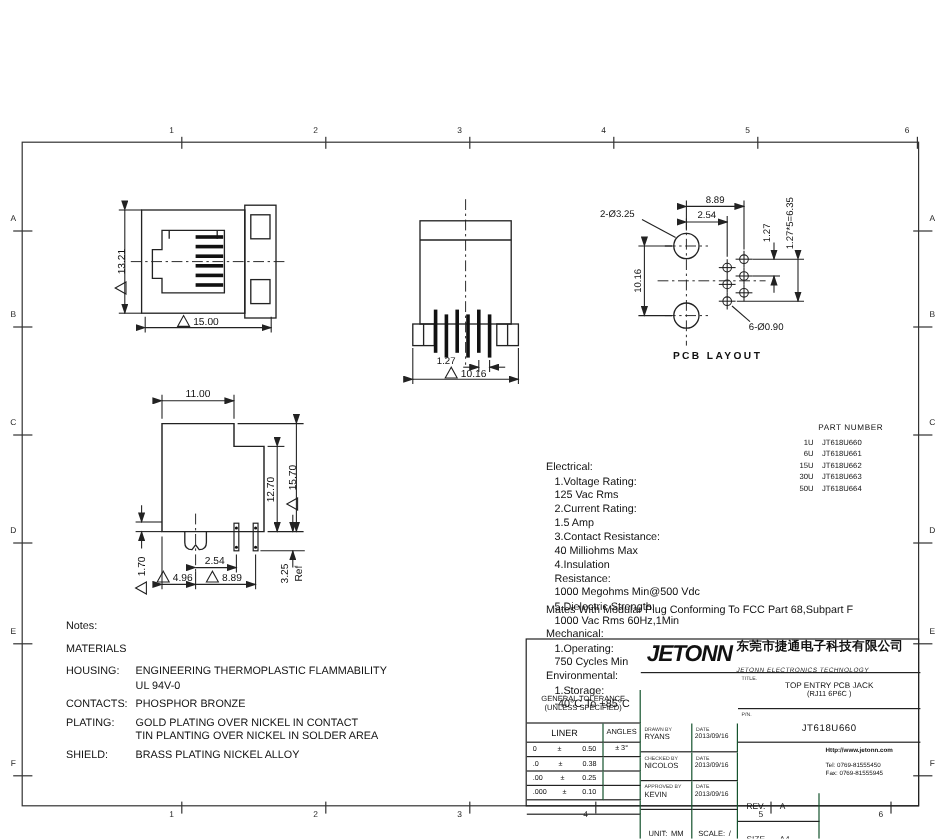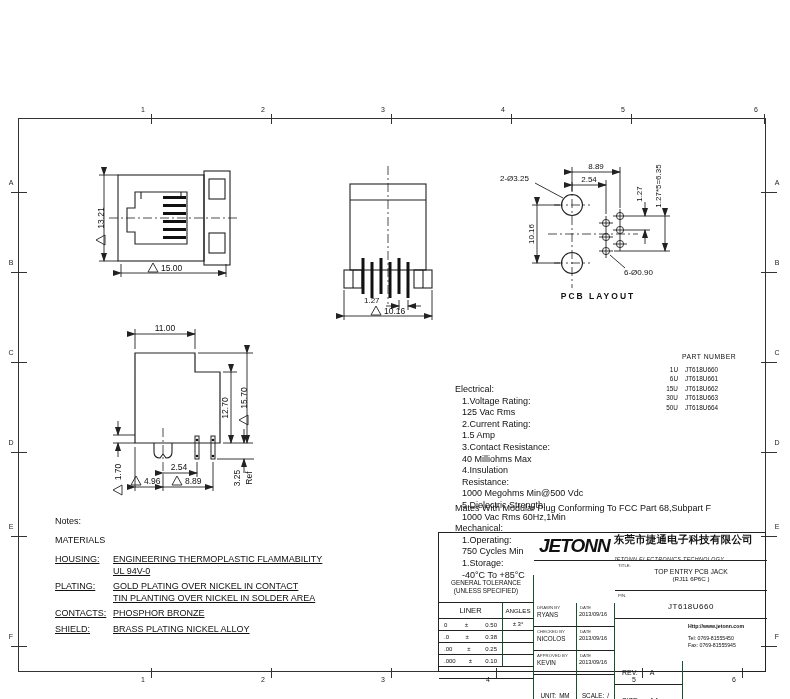--- a/index.html
+++ b/index.html
@@ -35,21 +35,21 @@
   .specs{position:absolute;left:447px;top:384px;width:268px;font-size:9px;line-height:11.6px;}
   .spec-h{padding-left:8px;}
   .spec-r{display:flex;padding-left:15px;flex-direction:column;}
   .spec-r .sl{width:93px;flex:none;}
   .spec-foot{position:absolute;left:455px;top:503px;width:310px;font-size:9px;}
 
   
   .notes{position:absolute;left:55px;top:516px;width:345px;font-size:9px;line-height:11.5px;}
   .notes .nt{margin-bottom:7px;}
   .notes .nm{margin-bottom:8px;}
-  .note-row{display:flex;margin-bottom:4px;text-decoration:underline;}
+  .note-row{display:flex;margin-bottom:4px;}
   .note-row .nl{width:58px;flex:none;}
 
   
   .tb{position:absolute;left:438px;top:532px;width:328px;height:140px;border:1.2px solid #222;box-sizing:border-box;}
   .tb .c{position:absolute;box-sizing:border-box;}
   .bR{border-right:1px solid #14532d;margin-top:42px;}
   .bB{border-bottom:1px solid #222;}
   .tol-h{left:0;top:0;width:95px;height:28px;text-align:center;font-size:6.3px;line-height:1.3;padding-top:4px;}
   .lin-h{left:0;top:28px;width:64px;height:16px;text-align:center;font-size:7.5px;line-height:15px;}
   .ang-h{left:64px;top:28px;width:31px;height:16px;text-align:center;font-size:6.2px;line-height:15px;}
@@ -368,43 +368,44 @@
       </div>
     <div class="spec-r">
         <span class="sl">5.Dielectric Strength:</span>
         <span class="sv">1000 Vac Rms 60Hz,1Min</span>
       </div>
     <div class="spec-h">Mechanical:</div>
     <div class="spec-r">
         <span class="sl">1.Operating:</span>
         <span class="sv">750 Cycles Min</span>
       </div>
+    <div class="spec-h">Environmental:</div>
     <div class="spec-r">
         <span class="sl">1.Storage:</span>
         <span class="sv">-40°C To +85°C</span>
       </div>
   </div>
   <div class="spec-foot">Mates With Modular Plug Conforming To FCC Part 68,Subpart F</div>
 
   <div class="notes">
     <div class="nt">Notes:</div>
     <div class="nm">MATERIALS</div>
     <div class="note-row">
       <span class="nl">HOUSING:</span>
       <span class="nv"><span>ENGINEERING THERMOPLASTIC FLAMMABILITY</span><br>
         <span>UL 94V-0</span></span>
     </div>
     <div class="note-row">
+      <span class="nl">CONTACTS:</span>
+      <span class="nv">PHOSPHOR BRONZE</span>
+    </div>
+    <div class="note-row">
       <span class="nl">PLATING:</span>
       <span class="nv"><span>GOLD PLATING OVER NICKEL IN CONTACT</span><br>
         <span>TIN PLANTING OVER NICKEL IN SOLDER AREA</span></span>
-    </div>
-    <div class="note-row">
-      <span class="nl">CONTACTS:</span>
-      <span class="nv">PHOSPHOR BRONZE</span>
     </div>
     <div class="note-row">
       <span class="nl">SHIELD:</span>
       <span class="nv">BRASS PLATING NICKEL ALLOY</span>
     </div>
   </div>
 
   <div class="tb">
     <div class="c tol-h bR bB">
       <div>GENERAL TOLERANCE</div>

